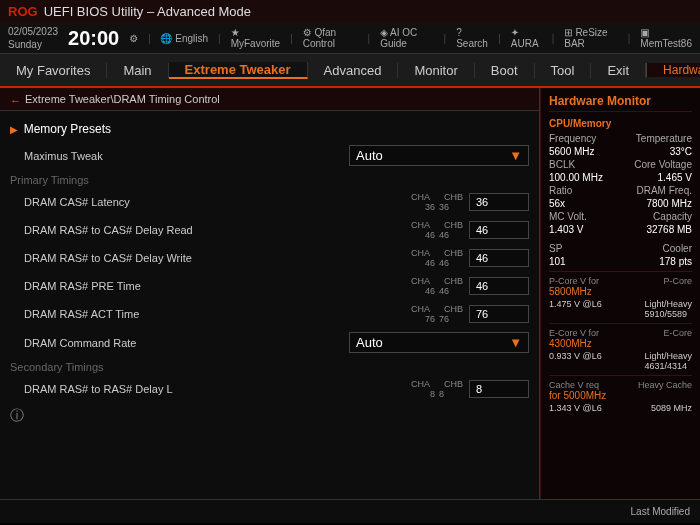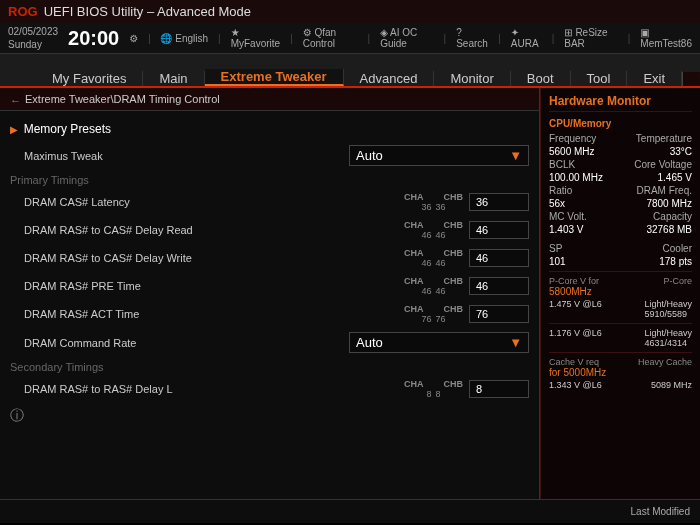--- a/index.html
+++ b/index.html
@@ -57,24 +57,23 @@
       color: #aaa;
       display: flex;
       align-items: center;
       gap: 2px;
     }
 
     
     .nav-bar {
       background: #1c1c1c;
       display: flex;
-      align-items: flex-end;
+      align-items: center;
       border-bottom: 2px solid #cc2200;
       height: 34px;
-      padding-left: 36px;
     }
     .nav-item {
       padding: 0 16px;
       display: flex;
       align-items: center;
       cursor: pointer;
       color: #ccc;
       font-size: 13px;
       white-space: nowrap;
       border-right: 1px solid #333;
@@ -150,22 +149,21 @@
       margin-right: 6px;
       font-size: 9px;
       color: #888;
     }
     .setting-row .cha-chb .vals {
       display: flex;
       gap: 4px;
     }
     .setting-row .cha-chb .header {
       display: flex;
-      gap: 16px;
-      font-weight: bold;
+      gap: 10px;
     }
 
     .value-box {
       background: #0a0a0a;
       border: 1px solid #444;
       color: #fff;
       padding: 2px 6px;
       font-size: 11px;
       min-width: 180px;
       text-align: left;
@@ -552,21 +550,30 @@
           <div>Light/Heavy</div>
           <div>5910/5589</div>
         </span>
       </div>
     </div>
 
     <div class="hw-divider"></div>
 
     <div>
       <div class="hw-row">
-        <span class="hw-sub-value">1.176 V @L6</span>
+        <span class="hw-sub-label">
+          <span>E-Core V for</span><br>
+          <span class="hw-value orange">4300MHz</span>
+        </span>
+        <span class="hw-sub-label">
+          <span>E-Core</span>
+        </span>
+      </div>
+      <div class="hw-row">
+        <span class="hw-sub-value">0.933 V @L6</span>
         <span class="hw-sub-value">
           <div>Light/Heavy</div>
           <div>4631/4314</div>
         </span>
       </div>
     </div>
 
     <div class="hw-divider"></div>
 
     <div>

